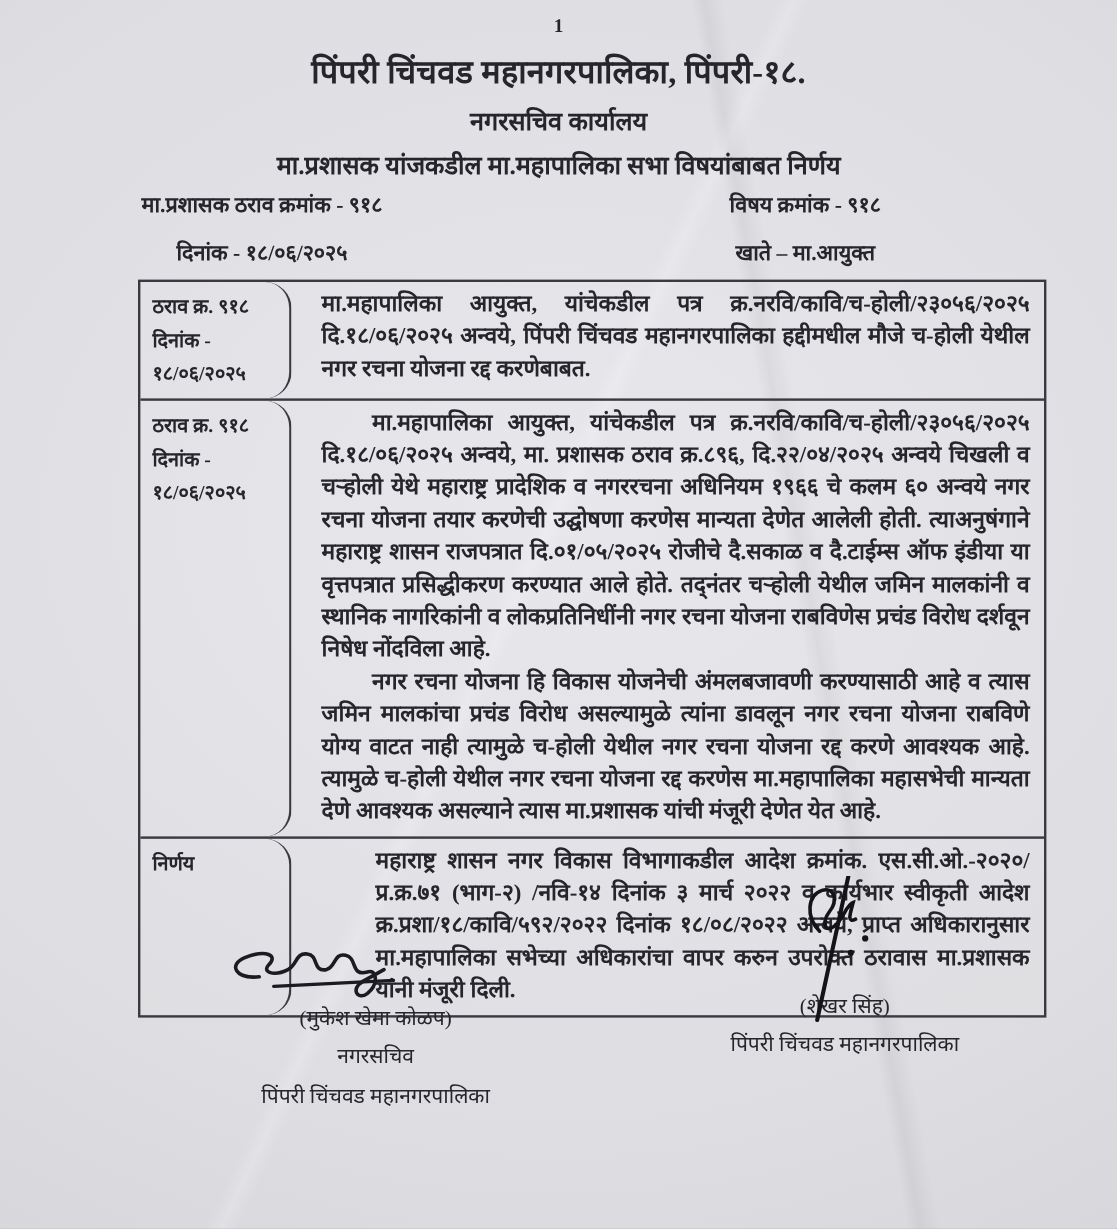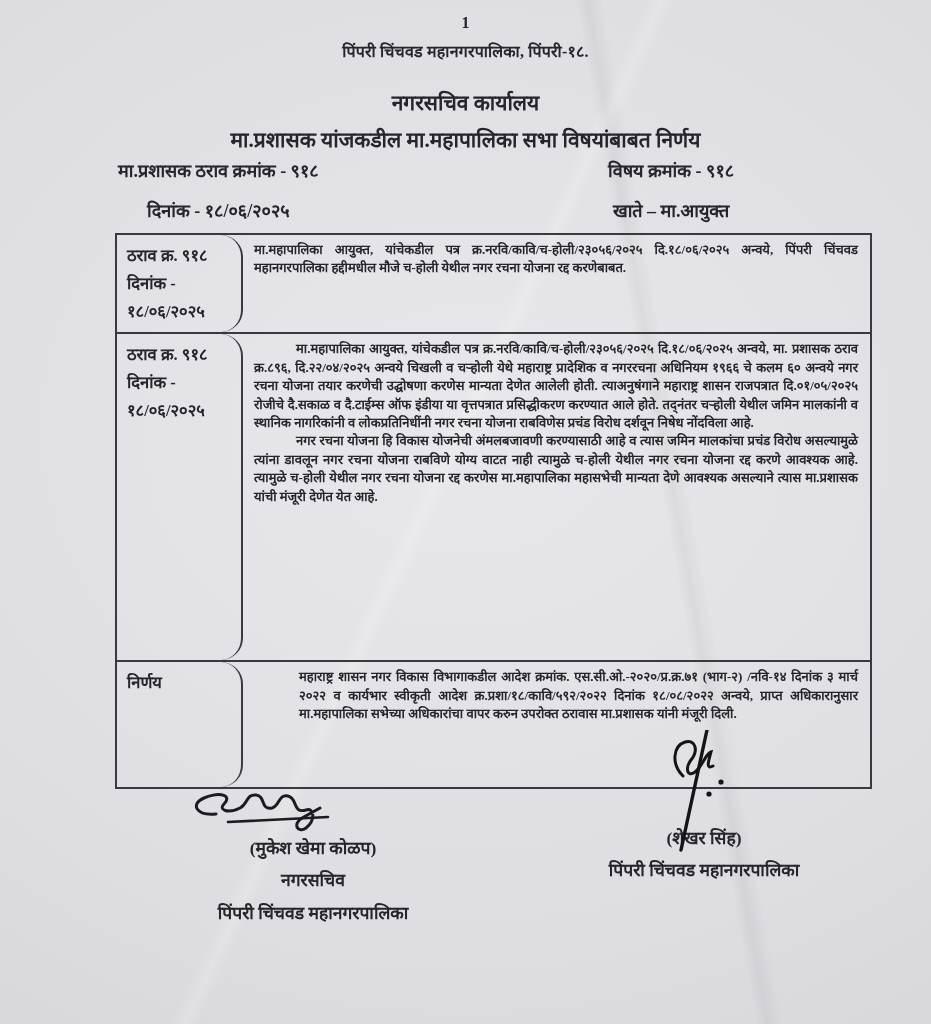--- a/index.html
+++ b/index.html
@@ -16,21 +16,21 @@
     overflow:hidden;
   }
   .page-number{
     position:absolute;top:14px;left:0;right:0;
     text-align:center;font-size:16px;font-weight:600;
   }
   .title-block{
     position:absolute;top:40px;left:0;right:0;
     text-align:center;font-weight:700;
   }
-  .title-line1{font-size:16px;margin-bottom:26px;letter-spacing:.2px;text-align:center;}
+  .title-line1{font-size:27px;margin-bottom:9px;letter-spacing:.2px;text-align:center;}
   .title-line2{font-size:21px;margin-bottom:9px;text-align:center;}
   .title-line3{font-size:21px;}
   .meta-left{position:absolute;left:118px;top:158px;font-size:18px;font-weight:700;}
   .meta-right{position:absolute;left:608px;top:158px;font-size:18px;font-weight:700;}
   .meta-line{margin-bottom:16px;white-space:nowrap;text-align:center;}
   .doc-table{
     position:absolute;left:115px;top:233px;width:757px;
     border:2px solid #3a3940;
     box-sizing:border-box;
     background:rgba(255,255,255,.06);
@@ -38,30 +38,30 @@
   .t-row{display:flex;border-bottom:2px solid #3a3940;}
   .t-row:last-child{border-bottom:none;gap:45px;}
   .t-head{
     width:126px;flex:0 0 126px;box-sizing:border-box;
     border-right:2px solid #3a3940;
     padding:7px 8px 6px 10px;
     font-size:16.5px;font-weight:700;line-height:1.7;border-radius:22px;
   }
   .t-body{
     flex:1;box-sizing:border-box;
-    padding:6px 12px 6px 11px;
-    font-size:13px;font-weight:600;
+    padding:6px 12px 6px 25px;
+    font-size:19px;font-weight:600;
     line-height:1.42;text-align:justify;
   }
   .t-body p{margin:0;}
   .t-body p.indented{text-indent:42px;}
   .row-subject{min-height:80px;}
   .row-resolution{min-height:326px;}
   .row-decision{min-height:125px;}
-  .sig-block{position:absolute;text-align:center;font-size:17.5px;font-weight:700;}
+  .sig-block{position:absolute;text-align:center;font-size:17.5px;font-weight:400;}
   .sig-left{left:128px;top:832px;width:370px;}
   .sig-right{left:534px;top:822px;width:340px;}
   .sig-line{line-height:1.85;}
   .sig-scribble{position:absolute;pointer-events:none;}
   .scribble-left{left:60px;top:-52px;}
   .scribble-right{left:95px;top:-92px;}
 </style>
 </head>
 <body>
 

